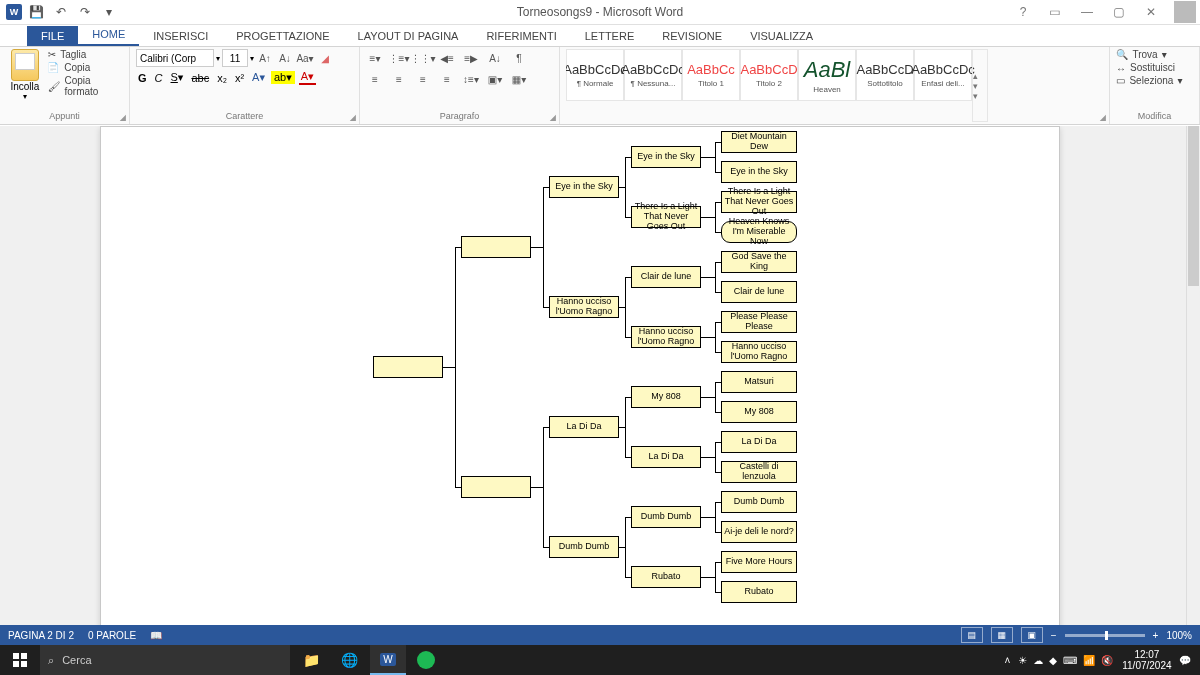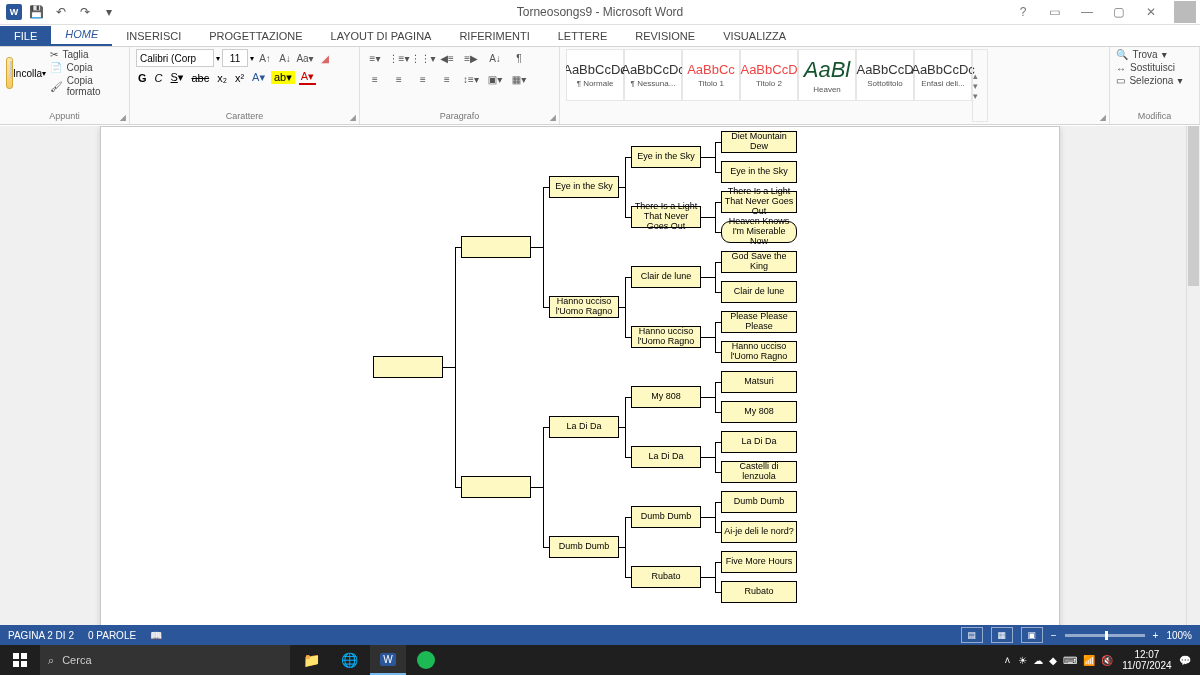--- a/index.html
+++ b/index.html
@@ -9,34 +9,34 @@
 .titlebar { height: 25px; background: #fff; display: flex; align-items: center; position: relative; border-bottom: 1px solid #e0e0e0; }
 .titlebar-left { display: flex; align-items: center; gap: 6px; padding-left: 6px; }
 .word-icon { width: 16px; height: 16px; background: #2b579a; color: #fff; font-size: 9px; font-weight: bold; display: flex; align-items: center; justify-content: center; border-radius: 2px; }
 .qa-btn { width: 18px; height: 18px; display: flex; align-items: center; justify-content: center; font-size: 12px; color: #555; cursor: pointer; }
 .titlebar-center { position: absolute; left: 50%; transform: translateX(-50%); font-size: 12px; color: #555; }
 .titlebar-right { position: absolute; right: 4px; display: flex; align-items: center; gap: 2px; }
 .win-btn { width: 30px; height: 20px; display: flex; align-items: center; justify-content: center; font-size: 12px; color: #777; cursor: pointer; }
 .user-square { width: 22px; height: 22px; background: #bbb; margin-left: 6px; }
 
 
-.tabs { height: 22px; background: #fff; display: flex; align-items: flex-end; border-bottom: 1px solid #d4d4d4; }
+.tabs { height: 22px; background: #fff; display: flex; align-items: flex-end; border-bottom: 1px solid #d4d4d4; padding-left: 27px; }
 .tab { padding: 4px 14px; font-size: 11px; color: #444; cursor: pointer; text-transform: uppercase; }
 .tab.file { background: #2b579a; color: #fff; }
-.tab.active { color: #2b579a; border-bottom: 2px solid #2b579a; font-style: italic; }
+.tab.active { color: #2b579a; border-bottom: 2px solid #2b579a; }
 
 
 .ribbon { height: 78px; background: #fafafa; border-bottom: 1px solid #d4d4d4; display: flex; }
 .ribbon-group { border-right: 1px solid #e0e0e0; padding: 2px 6px; display: flex; flex-direction: column; justify-content: space-between; position: relative; }
 .group-label { font-size: 9px; color: #777; text-align: center; padding-bottom: 1px; }
 .group-dialog { position: absolute; bottom: 2px; right: 3px; font-size: 8px; color: #999; }
 
 .clipboard { width: 130px; }
 .clipboard-body { display: flex; gap: 4px; }
-.paste-btn { display: flex; flex-direction: row; align-items: center; width: 40px; cursor: pointer; }
+.paste-btn { display: flex; flex-direction: column; align-items: center; width: 40px; cursor: pointer; }
 .paste-icon { width: 28px; height: 32px; background: linear-gradient(#fde9a8,#f5c85e); border: 1px solid #d4a83a; border-radius: 3px; position: relative; }
 .paste-icon::after { content: ""; position: absolute; top: 3px; left: 3px; right: 3px; bottom: 10px; background: #fff; border: 1px solid #ccc; }
 .clip-lines { display: flex; flex-direction: column; gap: 2px; font-size: 10px; color: #444; }
 .clip-lines span { display: flex; align-items: center; gap: 4px; cursor: pointer; }
 
 .font-group { width: 230px; }
 .font-row1 { display: flex; gap: 2px; align-items: center; }
 .font-name { width: 78px; height: 18px; border: 1px solid #ccc; font-size: 10px; padding: 1px 3px; background: #fff; }
 .font-size { width: 26px; height: 18px; border: 1px solid #ccc; font-size: 10px; text-align: center; background: #fff; }
 .mini-btn { width: 18px; height: 18px; display: flex; align-items: center; justify-content: center; font-size: 10px; color: #555; cursor: pointer; }

